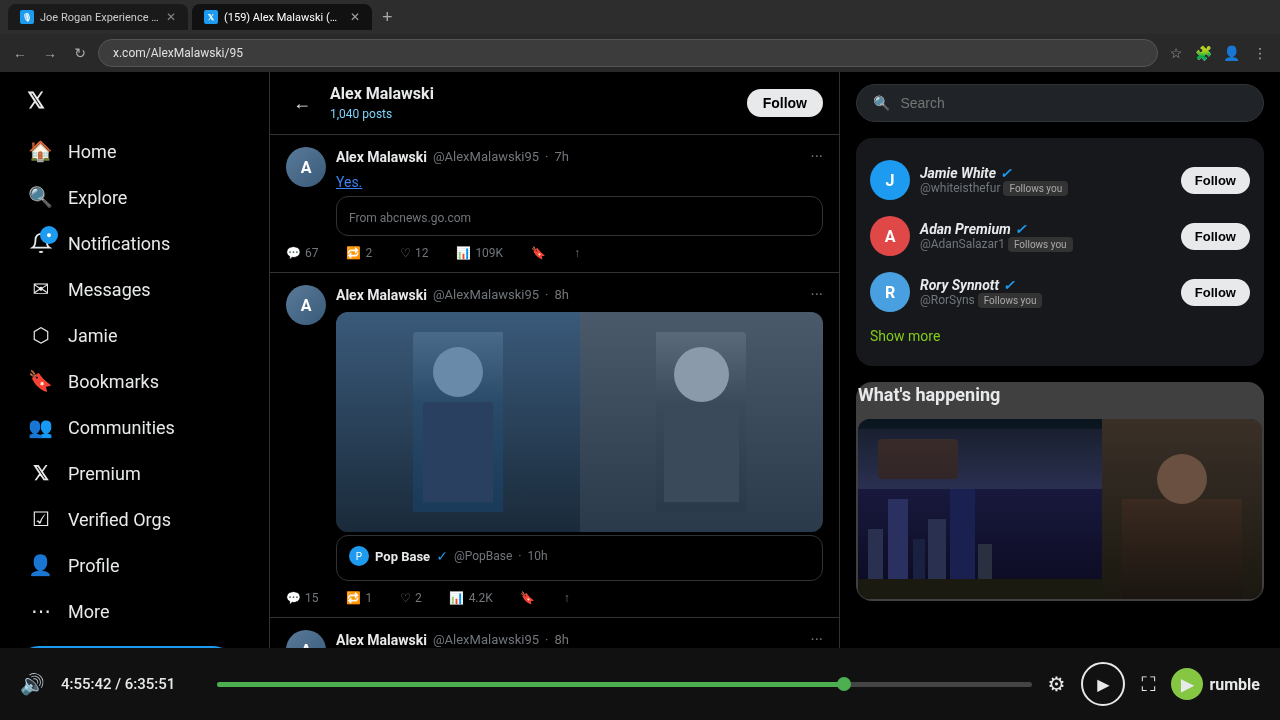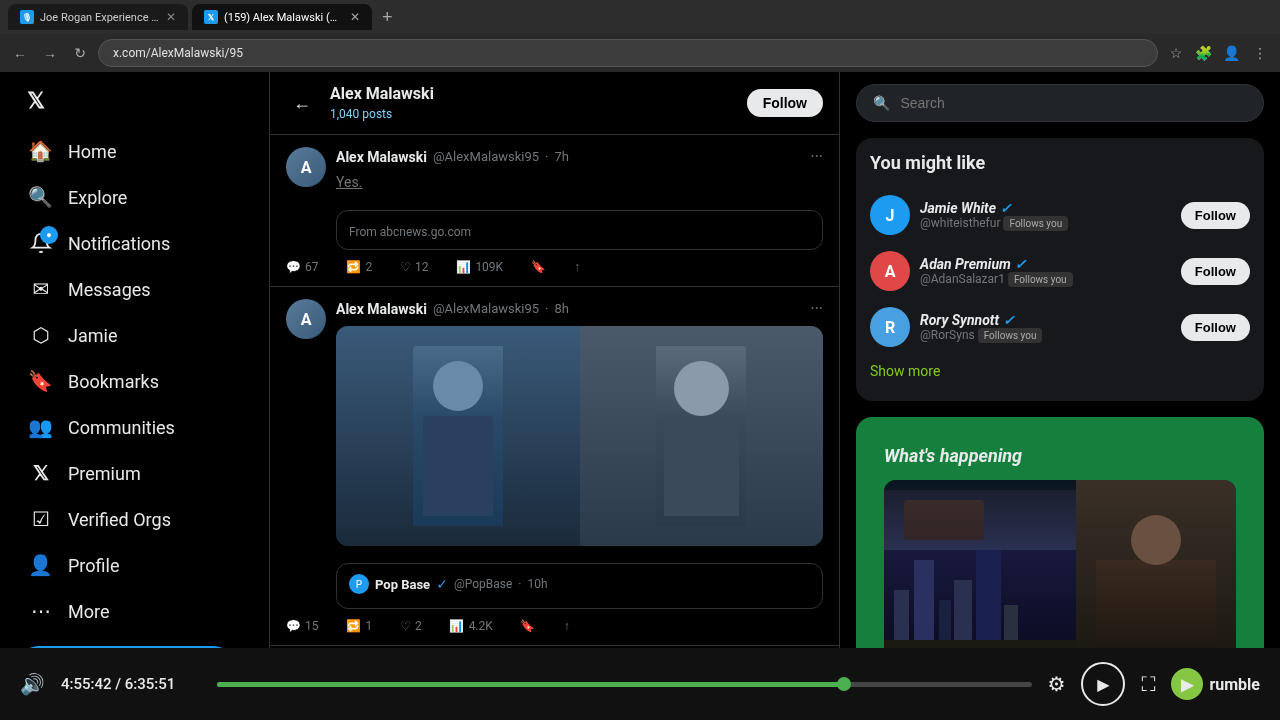--- a/index.html
+++ b/index.html
@@ -324,21 +324,21 @@
       font-size: 14px;
     }
     .tweet-more {
       margin-left: auto;
       color: #71767b;
       cursor: pointer;
       font-size: 16px;
     }
     .tweet-text {
       font-size: 14px;
-      color: #737373;
+      color: #3b82f6;
       margin-top: 6px;
       line-height: 1.5;
       text-decoration: underline;
     }
     .tweet-actions {
       display: flex;
       gap: 28px;
       margin-top: 10px;
       color: #71767b;
       font-size: 12px;
@@ -377,21 +377,21 @@
       flex: 1;
       background: linear-gradient(to bottom, #4a5a6a, #2a3a4a);
       display: flex;
       align-items: center;
       justify-content: center;
     }
     .quoted-tweet {
       border: 1px solid #2f3336;
       border-radius: 12px;
       padding: 10px 12px;
-      margin-top: 17px;
+      margin-top: 3px;
       font-size: 13px;
     }
     .quoted-author-row {
       display: flex;
       align-items: center;
       gap: 6px;
       margin-bottom: 4px;
     }
     .quoted-avatar {
       width: 20px;
@@ -505,25 +505,24 @@
       cursor: pointer;
       flex-shrink: 0;
     }
     .show-more {
       color: #84cc16;
       font-size: 14px;
       cursor: pointer;
       padding: 8px 0;
     }
     .whats-happening {
-      background: #15803d;
+      background: #404040;
       border-radius: 16px;
-      padding: 28px;
+      padding: 2px;
       margin-bottom: 16px;
-      font-style: italic;
     }
     .happening-video {
       border-radius: 12px;
       overflow: hidden;
       height: 180px;
       background: #1a1a1a;
       position: relative;
       display: flex;
     }
     .video-left {
@@ -895,21 +894,20 @@
   </div>
 
   <div class="right-sidebar">
 
     <div class="search-box">
       <span class="search-icon">🔍</span>
       <input class="search-input" type="text" placeholder="Search" style="">
     </div>
 
     <div class="you-might-like">
-      <div class="section-title">You might like</div>
 
       <div class="suggestion">
         <div class="suggestion-avatar" style="background:#1d9bf0;">J</div>
         <div class="suggestion-info">
           <div class="suggestion-name">
             <span>Jamie White</span>
             <span class="verified-badge">✓</span>
           </div>
           <div class="suggestion-handle">
             <span>@whiteisthefur</span>

